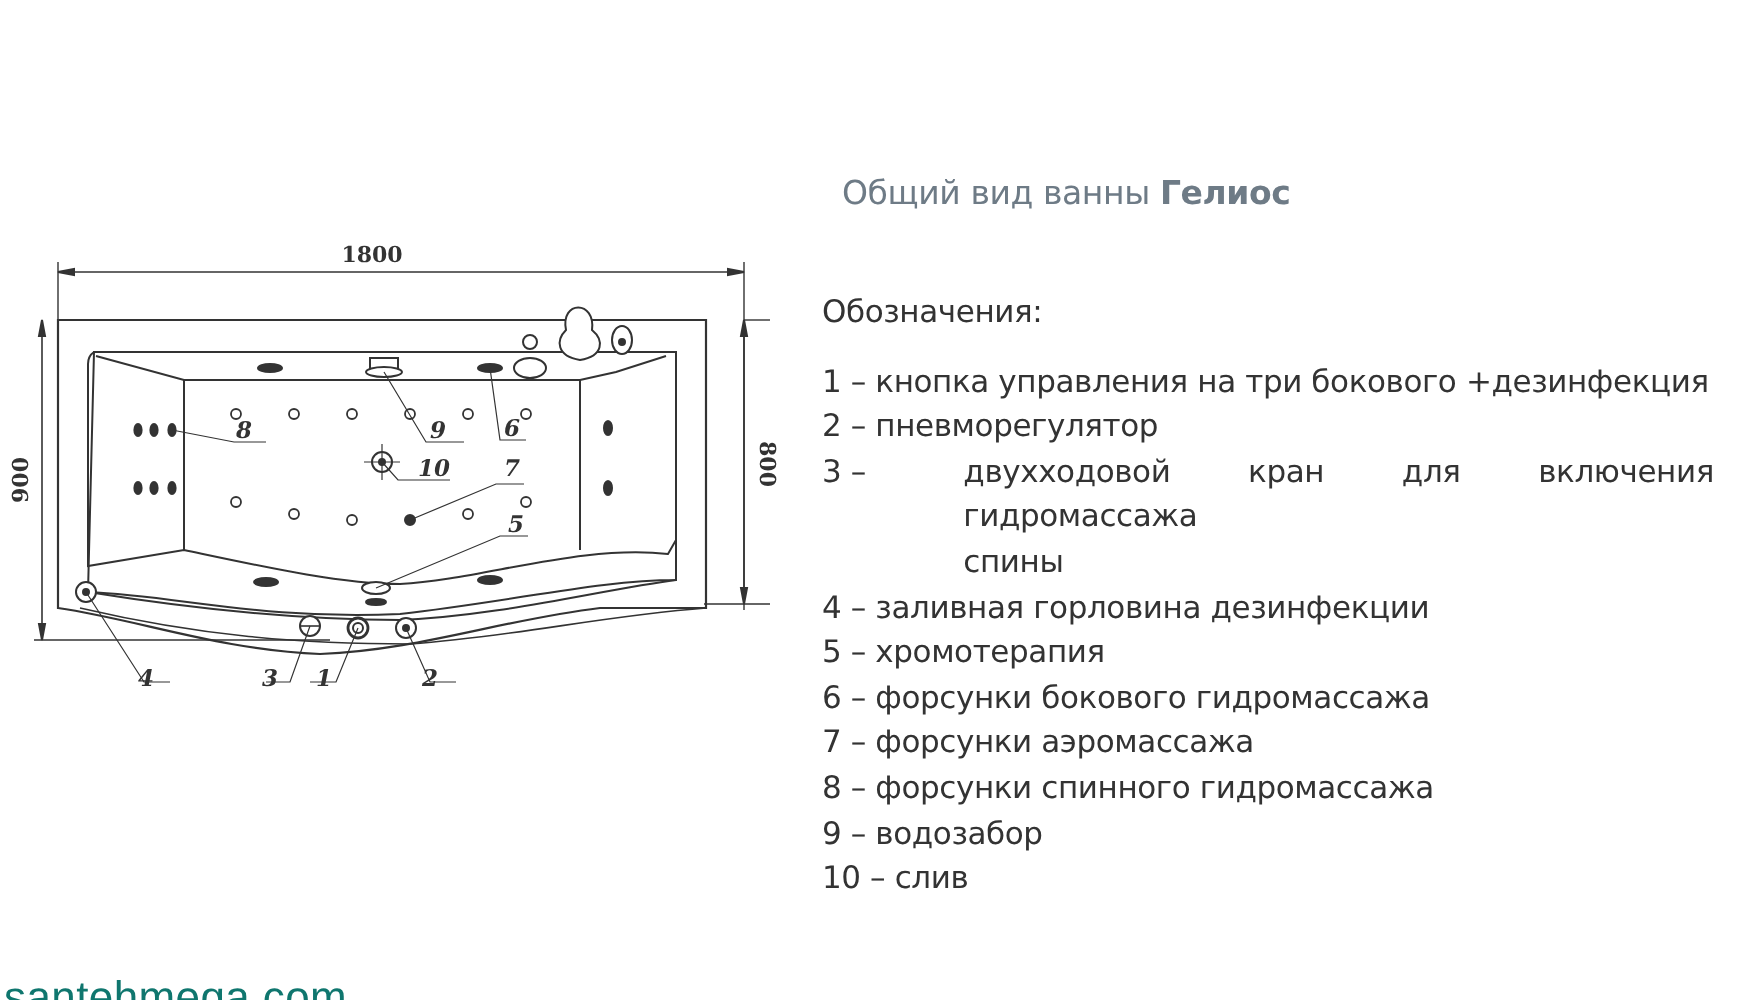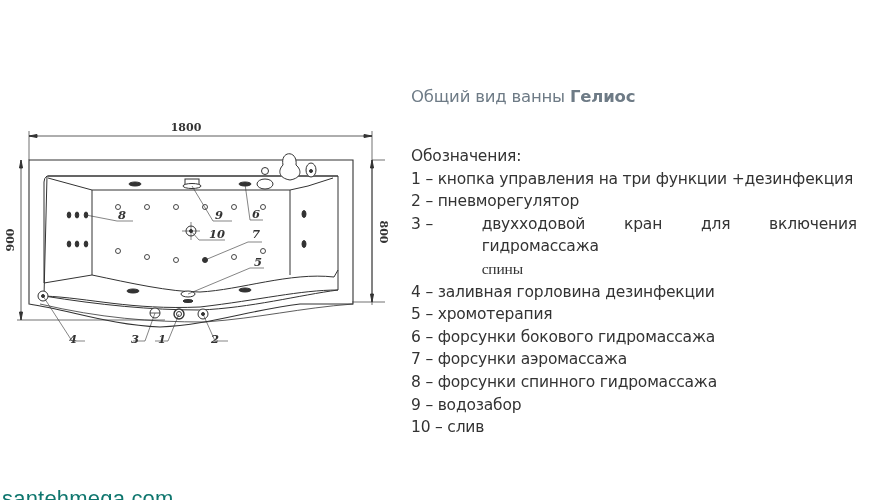--- a/index.html
+++ b/index.html
@@ -1,27 +1,27 @@
 <!DOCTYPE html>
 <html><head>
 <meta charset="utf-8">
 <style>
   html, body { margin:0; padding:0; }
   body { width:880px; height:500px; background:#ffffff; position:relative; overflow:hidden; font-family:"DejaVu Sans", sans-serif; }
   .drawing { position:absolute; left:0; top:0; width:400px; height:360px;font-weight:bold; }
   .drawing svg { display:block; }
-  .title { position:absolute; left:411px; top:84px; color:#6e7b86; font-size:16.5px; line-height:25px; letter-spacing:-0.2px;text-align:right; }
+  .title { position:absolute; left:421px; top:84px; color:#6e7b86; font-size:16.5px; line-height:25px; letter-spacing:-0.2px;text-align:right; }
   .title b { font-weight:bold; }
   .legend { position:absolute; left:411px; top:145px; width:446px; color:#333333; font-size:15.5px; line-height:22.6px; letter-spacing:-0.2px; }
-  .legend-head { margin-bottom:0; }
+  .legend-head { margin-bottom:12px; }
   .legend-item { display:flex; }
   .legend-item .num { white-space:pre; flex:none; }
   .legend-item .txt { flex:1; }
   .legend-item.justify .txt { text-align:justify; text-align-last:justify;margin-left:44px; }
-  .legend-item .cont { display:block; text-align:center; text-align-last:left;font-family:Liberation Serif, serif; }
+  .legend-item .cont { display:block; text-align:center; text-align-last:left; }
   .watermark { position:absolute; left:2px; top:454px; color:#0f766e; font-family:"Liberation Sans", sans-serif; font-size:22px; letter-spacing:0.2px;margin-top:32px; }
   .dimtxt { font-family:"DejaVu Serif", serif; font-size:11px; fill:#333; }
   .lbl { font-family:"DejaVu Serif", serif; font-style:italic; font-size:11.5px; fill:#333; }
 </style>
 </head>
 <body>
 
 <div class="drawing">
 <svg width="400" height="360" viewBox="0 0 400 360" xmlns="http://www.w3.org/2000/svg" fill="none" stroke="#333" stroke-width="1">
 
@@ -145,21 +145,21 @@
 </div>
 
 <div class="title">
   <div><span>Общий вид ванны </span><b>Гелиос</b></div>
 </div>
 
 <div class="legend">
   <div class="legend-head">Обозначения:</div>
   <div class="legend-item">
       <span class="num">1 – </span>
-      <span class="txt">кнопка управления на три функции +дезинфекция</span>
+      <span class="txt">кнопка управления на три бокового +дезинфекция</span>
     </div>
   <div class="legend-item">
       <span class="num">2 – </span>
       <span class="txt">пневморегулятор</span>
     </div>
   <div class="legend-item justify">
       <span class="num">3 – </span>
       <span class="txt">
         <span style="display:block">двухходовой кран для включения гидромассажа</span>
         <span class="cont">спины</span>

